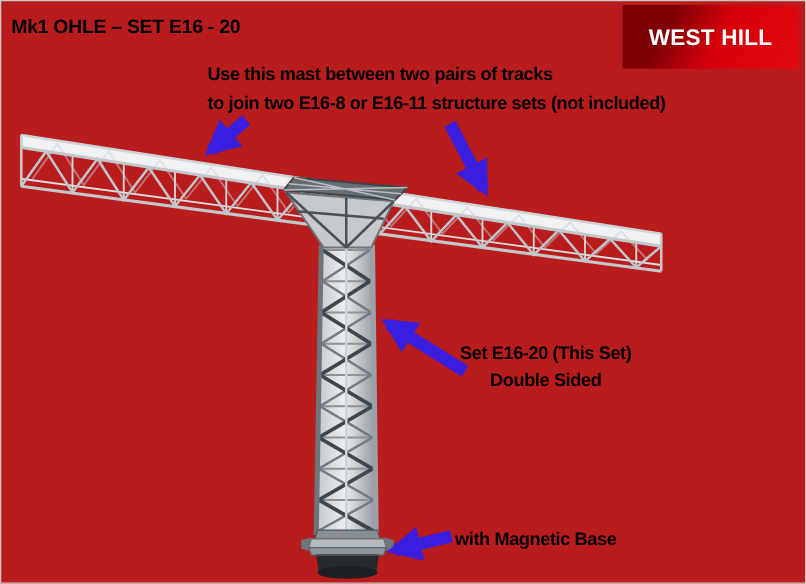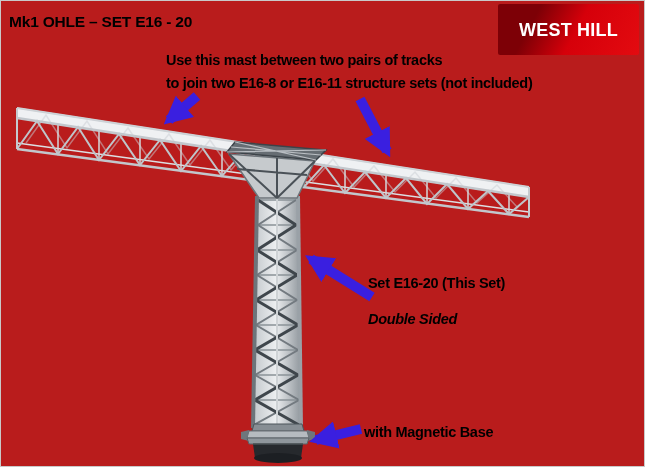--- a/index.html
+++ b/index.html
@@ -5,22 +5,22 @@
   html,body { margin:0; padding:0; background:#fff; }
   .canvas {
     position:relative; width:645px; height:467px; background:#b91c1c;
     border:1px solid #c9c9c9; box-sizing:border-box; overflow:hidden;
     font-family:"Liberation Sans", sans-serif; color:#000;
   }
   .t { position:absolute; font-weight:bold; color:#000; white-space:nowrap; }
   .title   { left:8px;   top:12px;  font-size:15.5px; letter-spacing:-0.2px; }
   .usage   { left:133px; top:48px;  font-size:14.5px; line-height:23px; letter-spacing:-0.3px;margin-left:32px; }
   .setnote { left:367px; top:272px; font-size:14.5px; line-height:21px; letter-spacing:-0.3px; }
-  .setnote .line { display:block; }
-  .setnote .gap  { margin-top:15px;font-style:italic; }
+  .setnote .line { display:block;text-align:center; }
+  .setnote .gap  { margin-top:1px; }
   .basenote{ left:363px; top:407px; font-size:14.5px; letter-spacing:-0.3px;margin-top:16px; }
   .logo {
     position:absolute; left:497px; top:3px; width:141px; height:51px;
     background:linear-gradient(118deg, var(--logo-dark-red) 0%, var(--logo-dark-red) 26%, var(--logo-red) 55%, #e30b10 100%);
     color:var(--logo-text); font-weight:bold; font-size:18px; line-height:24px;
     display:flex; flex-direction:column; align-items:center; justify-content:center;
     text-align:center; border-radius:2px; letter-spacing:0.2px;
   }
   svg.illus { position:absolute; left:0; top:0; }
 </style>

